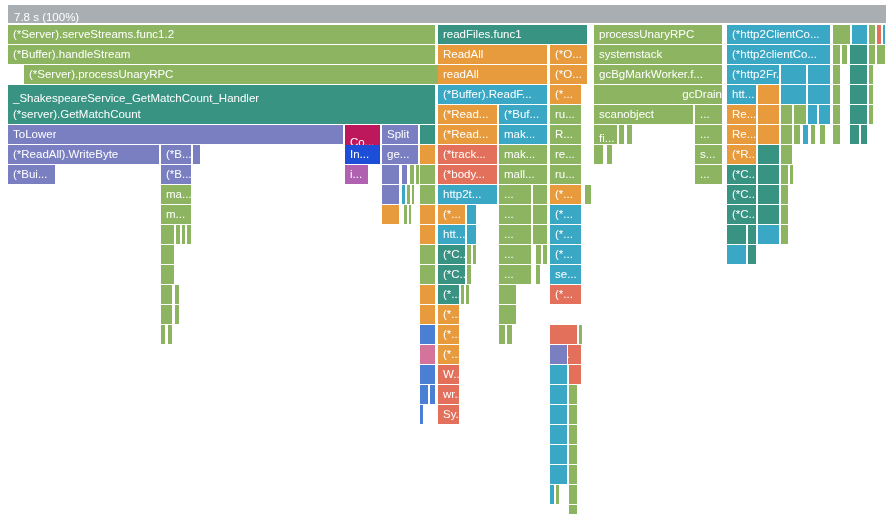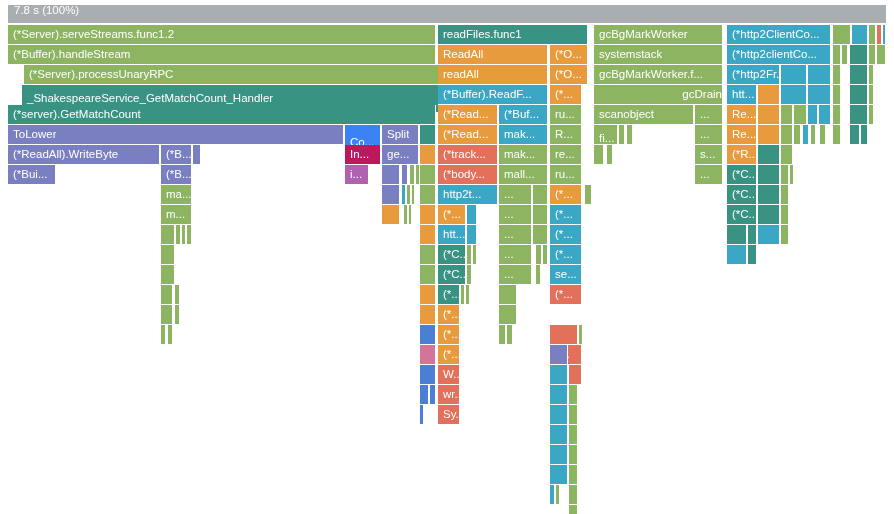--- a/index.html
+++ b/index.html
@@ -2,21 +2,21 @@
 <html><head>
 <meta charset="utf-8">
 <style>
   html,body{margin:0;padding:0;background:#ffffff;}
   body{width:894px;height:514px;overflow:hidden;
        font-family:"Liberation Sans","DejaVu Sans",sans-serif;}
   #stage{position:relative;width:894px;height:514px;background:#ffffff;}
 
   .hdr{position:absolute;left:8px;top:5px;width:878px;height:18px;
        background:#a9aeb2;box-sizing:border-box;
-       display:flex;align-items:flex-start;padding-left:6px;overflow:hidden;}
+       display:flex;align-items:flex-end;padding-left:6px;overflow:hidden;}
   .hdr span{font-size:11.5px;color:#ffffff;white-space:nowrap;line-height:1;}
 
   .fr{position:absolute;box-sizing:border-box;overflow:hidden;
       border-right:1px solid #ffffff;border-bottom:1px solid #ffffff;
       display:flex;align-items:center;white-space:nowrap;}
   .fr > span{font-size:11.5px;color:#ffffff;padding-left:5px;line-height:1;
              white-space:nowrap;overflow:hidden;text-overflow:clip;
              display:block;pointer-events:none;}
 </style>
 </head>
@@ -29,21 +29,21 @@
   </div>
 
   <div id="frames-layer">
       <div class="fr" style="left: 8px; top: 25px; width: 428px; height: 20px; background: rgb(140, 180, 97);">
         <span>(*Server).serveStreams.func1.2</span>
       </div>
       <div class="fr" style="left: 438px; top: 25px; width: 150px; height: 20px; background: rgb(56, 147, 131);">
         <span>readFiles.func1</span>
       </div>
       <div class="fr" style="left: 594px; top: 25px; width: 129px; height: 20px; background: rgb(140, 180, 97);">
-        <span>gcBgMarkWorker</span>
+        <span>processUnaryRPC</span>
       </div>
       <div class="fr" style="left: 727px; top: 25px; width: 104px; height: 20px; background: rgb(58, 168, 196);">
         <span>(*http2ClientCo...</span>
       </div>
       <div class="fr nolabel" style="left: 833px; top: 25px; width: 18px; height: 20px; background: rgb(140, 180, 97);"></div>
       <div class="fr nolabel" style="left: 852px; top: 25px; width: 16px; height: 20px; background: rgb(58, 168, 196);"></div>
       <div class="fr nolabel" style="left: 869px; top: 25px; width: 7px; height: 20px; background: rgb(140, 180, 97);"></div>
       <div class="fr nolabel" style="left: 877px; top: 25px; width: 5px; height: 20px; background: rgb(226, 112, 90);"></div>
       <div class="fr nolabel" style="left: 883px; top: 25px; width: 3px; height: 20px; background: rgb(58, 168, 196);"></div>
       <div class="fr" style="left: 8px; top: 45px; width: 428px; height: 20px; background: rgb(140, 180, 97);">
@@ -79,21 +79,21 @@
         <span>gcBgMarkWorker.f...</span>
       </div>
       <div class="fr" style="left: 727px; top: 65px; width: 53px; height: 20px; background: rgb(58, 168, 196);">
         <span>(*http2Fr...</span>
       </div>
       <div class="fr nolabel" style="left: 781px; top: 65px; width: 26px; height: 20px; background: rgb(58, 168, 196);"></div>
       <div class="fr nolabel" style="left: 808px; top: 65px; width: 23px; height: 20px; background: rgb(58, 168, 196);"></div>
       <div class="fr nolabel" style="left: 833px; top: 65px; width: 8px; height: 20px; background: rgb(140, 180, 97);"></div>
       <div class="fr nolabel" style="left: 850px; top: 65px; width: 18px; height: 20px; background: rgb(56, 147, 131);"></div>
       <div class="fr nolabel" style="left: 869px; top: 65px; width: 5px; height: 20px; background: rgb(140, 180, 97);"></div>
-      <div class="fr" style="left: 8px; top: 85px; width: 428px; height: 28px; background: rgb(56, 147, 131); margin-left: 14px;">
+      <div class="fr" style="left: 8px; top: 85px; width: 428px; height: 28px; background: rgb(56, 147, 131);">
         <span>_ShakespeareService_GetMatchCount_Handler</span>
       </div>
       <div class="fr" style="left: 438px; top: 85px; width: 110px; height: 20px; background: rgb(58, 168, 196);">
         <span>(*Buffer).ReadF...</span>
       </div>
       <div class="fr" style="left: 550px; top: 85px; width: 32px; height: 20px; background: rgb(232, 155, 60);">
         <span>(*...</span>
       </div>
       <div class="fr" style="left: 594px; top: 85px; width: 129px; height: 20px; background: rgb(140, 180, 97); justify-content: flex-end;">
         <span>gcDrain</span>
@@ -132,21 +132,21 @@
       <div class="fr nolabel" style="left: 781px; top: 105px; width: 12px; height: 20px; background: rgb(140, 180, 97);"></div>
       <div class="fr nolabel" style="left: 794px; top: 105px; width: 13px; height: 20px; background: rgb(140, 180, 97);"></div>
       <div class="fr nolabel" style="left: 808px; top: 105px; width: 10px; height: 20px; background: rgb(58, 168, 196);"></div>
       <div class="fr nolabel" style="left: 819px; top: 105px; width: 12px; height: 20px; background: rgb(58, 168, 196);"></div>
       <div class="fr nolabel" style="left: 833px; top: 105px; width: 8px; height: 20px; background: rgb(140, 180, 97);"></div>
       <div class="fr nolabel" style="left: 850px; top: 105px; width: 18px; height: 20px; background: rgb(56, 147, 131);"></div>
       <div class="fr nolabel" style="left: 869px; top: 105px; width: 5px; height: 20px; background: rgb(140, 180, 97);"></div>
       <div class="fr" style="left: 8px; top: 125px; width: 336px; height: 20px; background: rgb(122, 127, 194);">
         <span>ToLower</span>
       </div>
-      <div class="fr" style="left: 345px; top: 125px; width: 36px; height: 36px; background: #3b82f6; text-align: center;">
+      <div class="fr" style="left: 345px; top: 125px; width: 36px; height: 36px; background: #be185d; text-align: center;">
         <span>Co...</span>
       </div>
       <div class="fr" style="left: 382px; top: 125px; width: 37px; height: 20px; background: rgb(122, 127, 194);">
         <span>Split</span>
       </div>
       <div class="fr nolabel" style="left: 420px; top: 125px; width: 16px; height: 20px; background: rgb(56, 147, 131);"></div>
       <div class="fr" style="left: 438px; top: 125px; width: 60px; height: 20px; background: rgb(232, 155, 60);">
         <span>(*Read...</span>
       </div>
       <div class="fr" style="left: 499px; top: 125px; width: 49px; height: 20px; background: rgb(58, 168, 196);">
@@ -175,21 +175,21 @@
       <div class="fr nolabel" style="left: 833px; top: 125px; width: 8px; height: 20px; background: rgb(140, 180, 97);"></div>
       <div class="fr nolabel" style="left: 850px; top: 125px; width: 10px; height: 20px; background: rgb(56, 147, 131);"></div>
       <div class="fr nolabel" style="left: 861px; top: 125px; width: 7px; height: 20px; background: rgb(56, 147, 131);"></div>
       <div class="fr" style="left: 8px; top: 145px; width: 152px; height: 20px; background: rgb(122, 127, 194);">
         <span>(*ReadAll).WriteByte</span>
       </div>
       <div class="fr" style="left: 161px; top: 145px; width: 31px; height: 20px; background: rgb(122, 127, 194);">
         <span>(*B...</span>
       </div>
       <div class="fr nolabel" style="left: 193px; top: 145px; width: 8px; height: 20px; background: rgb(122, 127, 194);"></div>
-      <div class="fr" style="left: 345px; top: 145px; width: 36px; height: 20px; background: #be185d;">
+      <div class="fr" style="left: 345px; top: 145px; width: 36px; height: 20px; background: #1d4ed8;">
         <span>In...</span>
       </div>
       <div class="fr" style="left: 382px; top: 145px; width: 37px; height: 20px; background: rgb(122, 127, 194);">
         <span>ge...</span>
       </div>
       <div class="fr nolabel" style="left: 420px; top: 145px; width: 16px; height: 20px; background: rgb(232, 155, 60);"></div>
       <div class="fr" style="left: 438px; top: 145px; width: 60px; height: 20px; background: rgb(226, 112, 90);">
         <span>(*track...</span>
       </div>
       <div class="fr" style="left: 499px; top: 145px; width: 49px; height: 20px; background: rgb(140, 180, 97);">

